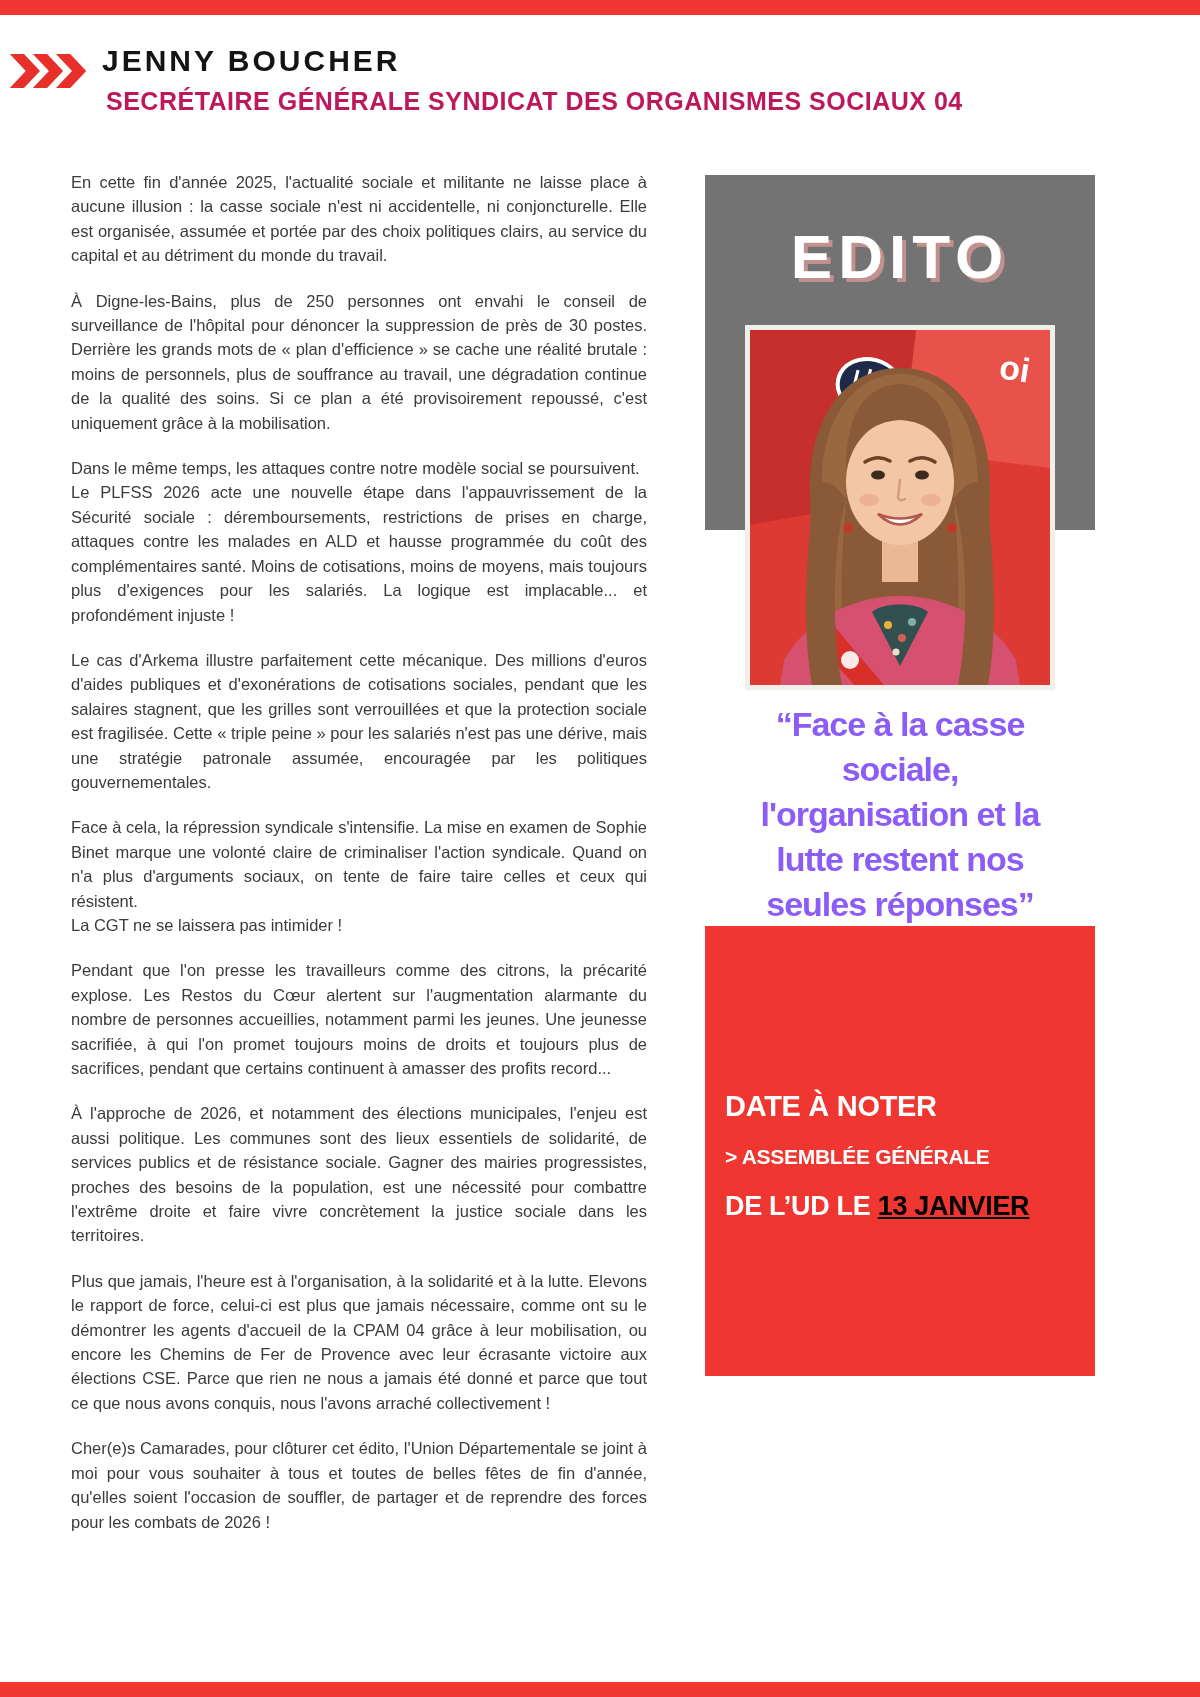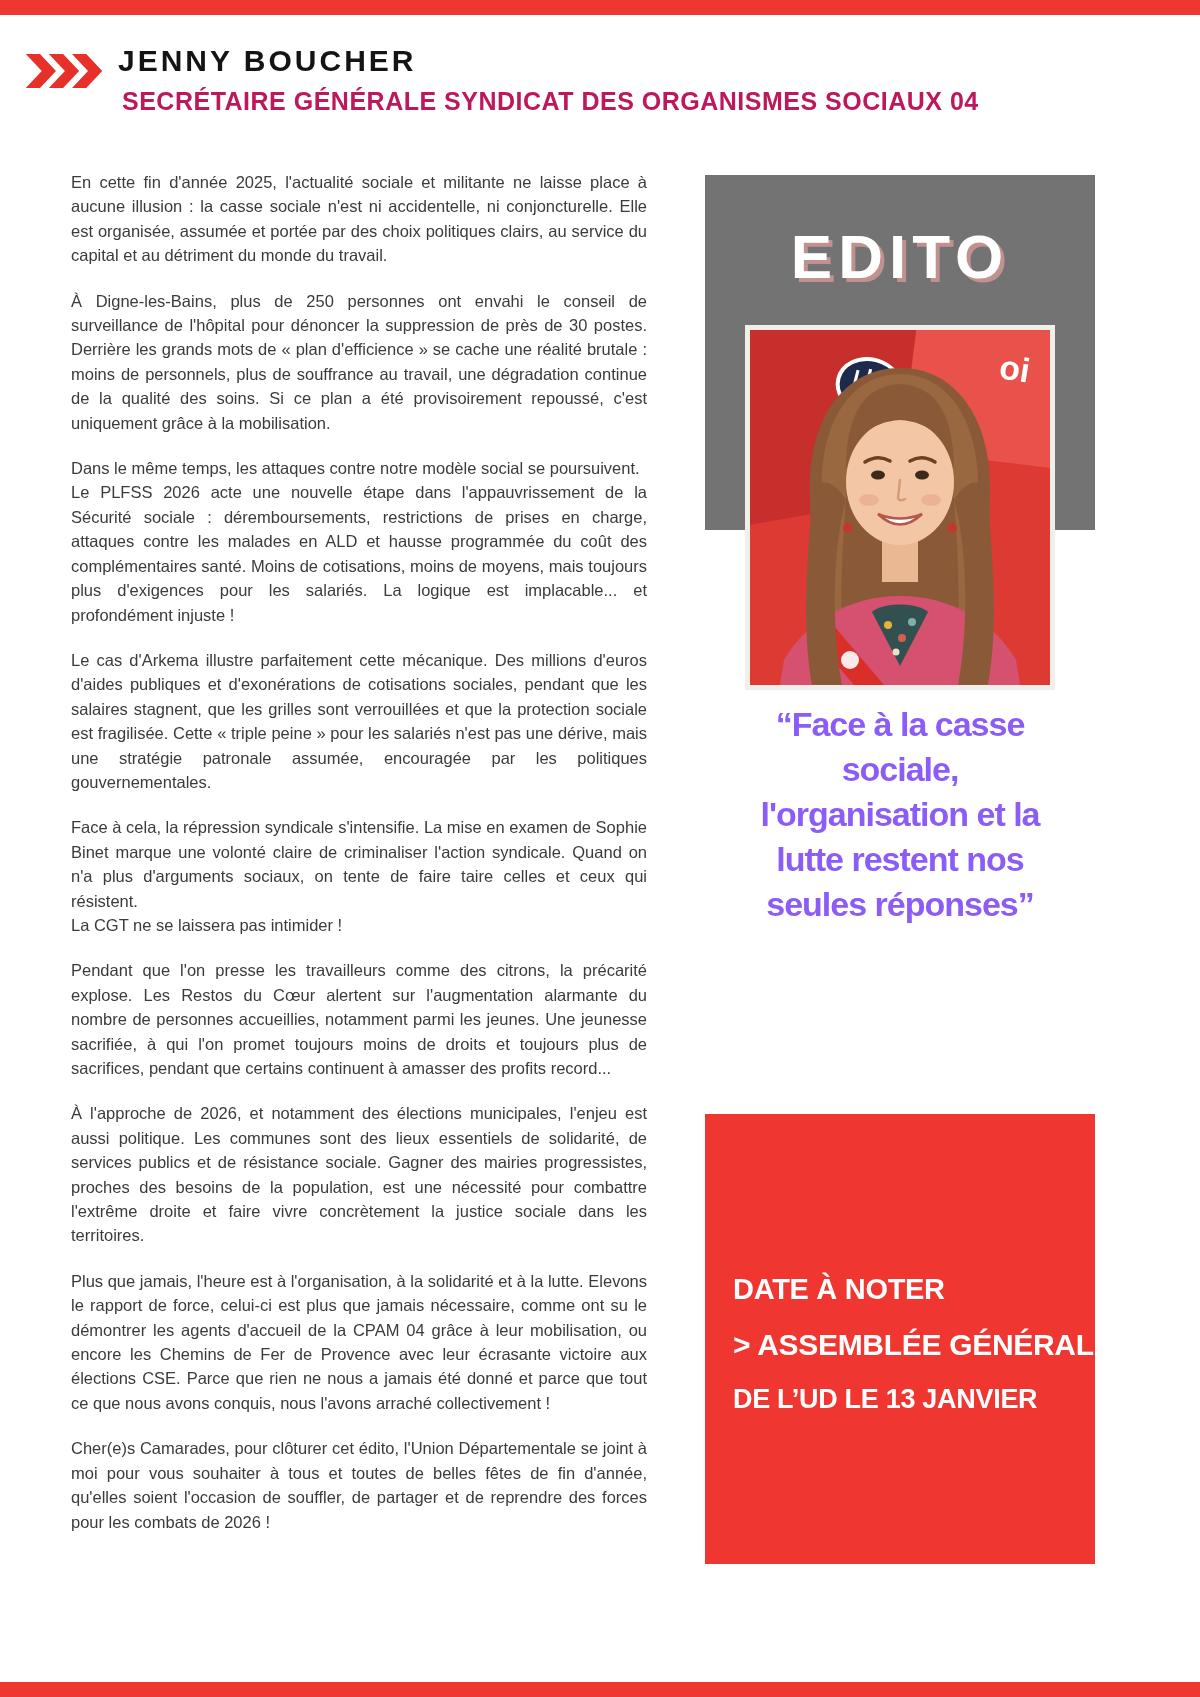--- a/index.html
+++ b/index.html
@@ -13,21 +13,21 @@
     overflow: hidden;
     font-family: "Liberation Sans", sans-serif;
   }
   .top-bar, .bottom-bar {
     position: absolute; left: 0; right: 0; height: 15px; background: #ef3630;
   }
   .top-bar { top: 0; }
   .bottom-bar { bottom: 0; }
 
   .header {
-    position: absolute; top: 44px; left: 24px;
+    position: absolute; top: 44px; left: 8px;
     display: flex; align-items: flex-start; gap: 14px;
   }
   .chevrons { margin-top: 8px; flex: 0 0 auto; }
   .header-text h1 {
     margin: 0; font-size: 30px; font-weight: bold; color: #141414;
     letter-spacing: 3px;
   }
   .header-text h2 {
     margin: 9px 4px 0; font-size: 25px; font-weight: bold; color: #be185d;
     letter-spacing: 0.5px;
@@ -62,32 +62,32 @@
   }
   .portrait svg { display: block; }
 
   .quote {
     margin: 172px 0 0; padding: 0;
     font-size: 34px; line-height: 1.32; font-weight: bold; color: #8b5cf6;
     text-align: center; white-space: pre-line; letter-spacing: -1px;
   }
 
   .date-box {
-    margin-top: 188px; background: #ef3630; height: 450px;
+    background: #ef3630; height: 450px;
     display: flex; flex-direction: column; justify-content: center;
-    padding: 10px 28px 0; gap: 22px;
+    padding: 10px 20px 0; gap: 22px;
   }
   .date-box .line {
     color: #ffffff; font-weight: bold; white-space: nowrap;
     letter-spacing: -0.3px;
   }
   .date-title { font-size: 29px; }
-  .date-line1 { font-size: 30px; }
+  .date-line1 { font-size: 21px; }
   .date-line2 { font-size: 27px; }
-  .date-line2 .highlight { color: #ffffff; }
+  .date-line2 .highlight { color: #000000; text-decoration: underline; }
 </style>
 </head>
 <body>
 
 <div class="page">
 
   <div class="top-bar"></div>
 
   <header class="header">
     <span class="chevrons">

